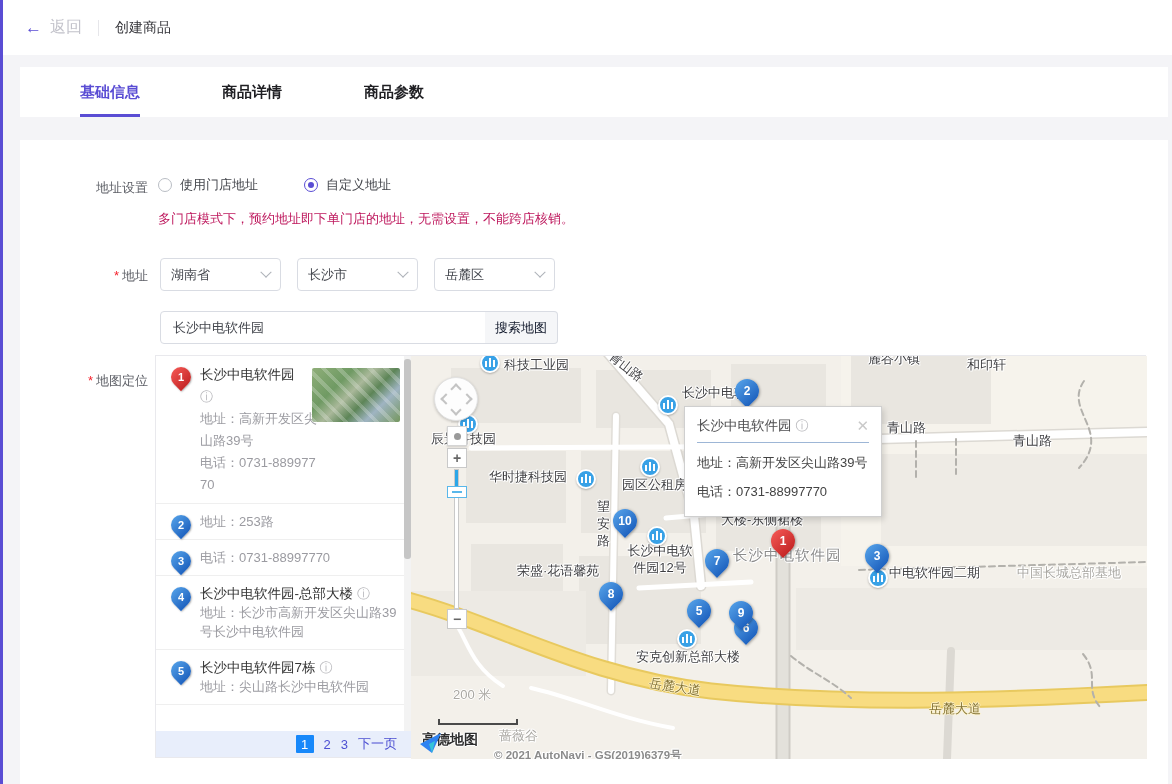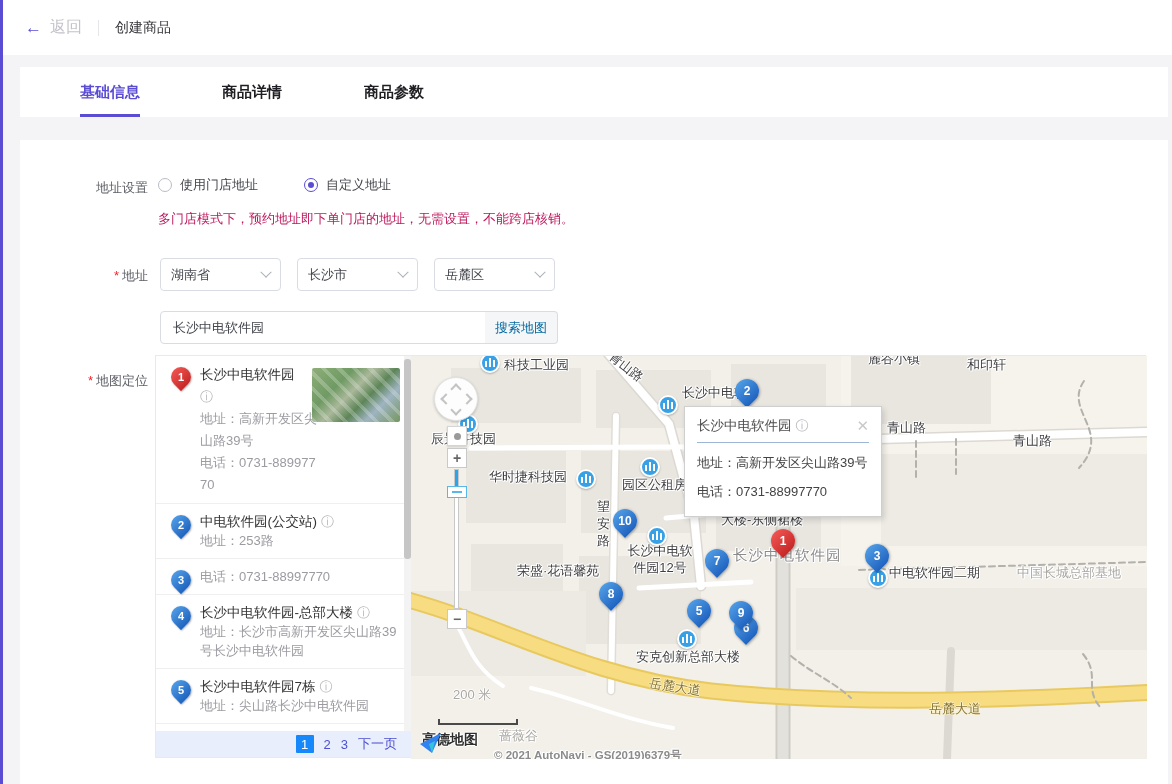--- a/index.html
+++ b/index.html
@@ -28,21 +28,21 @@
   .radio-opt { display:flex; align-items:center; margin-right:46px; cursor:pointer; }
   .radio { width:14px; height:14px; border-radius:50%; border:1px solid #b9bdc4; background:#fff; margin-right:8px; position:relative; }
   .radio.checked { border-color:#5a4dd4; }
   .radio.checked::after { content:""; position:absolute; left:3px; top:3px; width:6px; height:6px; border-radius:50%; background:#5a4dd4; }
   .radio-text { color:#45474d; }
   .hint { position:absolute; left:138px; top:70px; color:#be185d; }
 
   .select { position:absolute; width:121px; height:33px; border:1px solid #d9dce3; border-radius:4px; background:#fff; display:flex; align-items:center; padding:0 10px; color:#43464d; cursor:pointer; }
   .select .chev { margin-left:auto; width:8px; height:8px; border-right:1.5px solid #aeb2b9; border-bottom:1.5px solid #aeb2b9; transform:rotate(45deg) translate(-2px,-2px); }
   .search-input { position:absolute; left:140px; top:171px; width:326px; height:33px; border:1px solid #d9dce3; border-radius:4px 0 0 4px; padding:0 12px; font-size:13px; color:#43464d; font-family:inherit; background:#fff; }
-  .search-btn { position:absolute; left:465px; top:171px; width:73px; height:33px; border:1px solid #d9dce3; border-left:none; border-radius:0 4px 4px 0; background:#f5f6f8; color:#0369a1; font-size:13px; display:flex; align-items:center; justify-content:center; cursor:pointer; }
+  .search-btn { position:absolute; left:465px; top:171px; width:73px; height:33px; border:1px solid #d9dce3; border-left:none; border-radius:0 4px 4px 0; background:#f5f6f8; color:#0f172a; font-size:13px; display:flex; align-items:center; justify-content:center; cursor:pointer; }
 
   
   .map-module { position:absolute; left:135px; top:215px; width:991px; height:403px; border:1px solid #e9e9ed; display:flex; }
   .result-list { position:relative; width:255px; height:100%; background:#fff; flex:none; overflow:hidden; }
   .itm { position:relative; border-bottom:1px solid #efefef; padding:8px 10px 8px 44px; }
   .itm .cnt { line-height:19px; }
   .itm.first { padding-right:10px; height:148px; }
   .itm.first .cnt { width:122px; line-height:22px; }
   .itm-title { color:#333; font-size:13.5px; }
   .info-ic { color:#b9b9bd; font-size:13px; margin-left:4px; }
@@ -169,21 +169,20 @@
               <div><span class="info-ic" style="margin-left: 0px;">ⓘ</span></div>
               <div class="itm-line">地址：高新开发区尖山路39号</div>
               <div class="itm-line">电话：0731-88997770</div>
             </div>
           </div>
           <div class="itm">
             <div class="lpin">
               <span>2</span>
             </div>
             <div class="cnt">
-              <div><span class="itm-title">中电软件园(公交站)</span><span class="info-ic">ⓘ</span></div>
               <div class="itm-line">地址：253路</div>
             </div>
           </div>
           <div class="itm">
             <div class="lpin">
               <span>3</span>
             </div>
             <div class="cnt">
               <div class="itm-line">电话：0731-88997770</div>
             </div>

